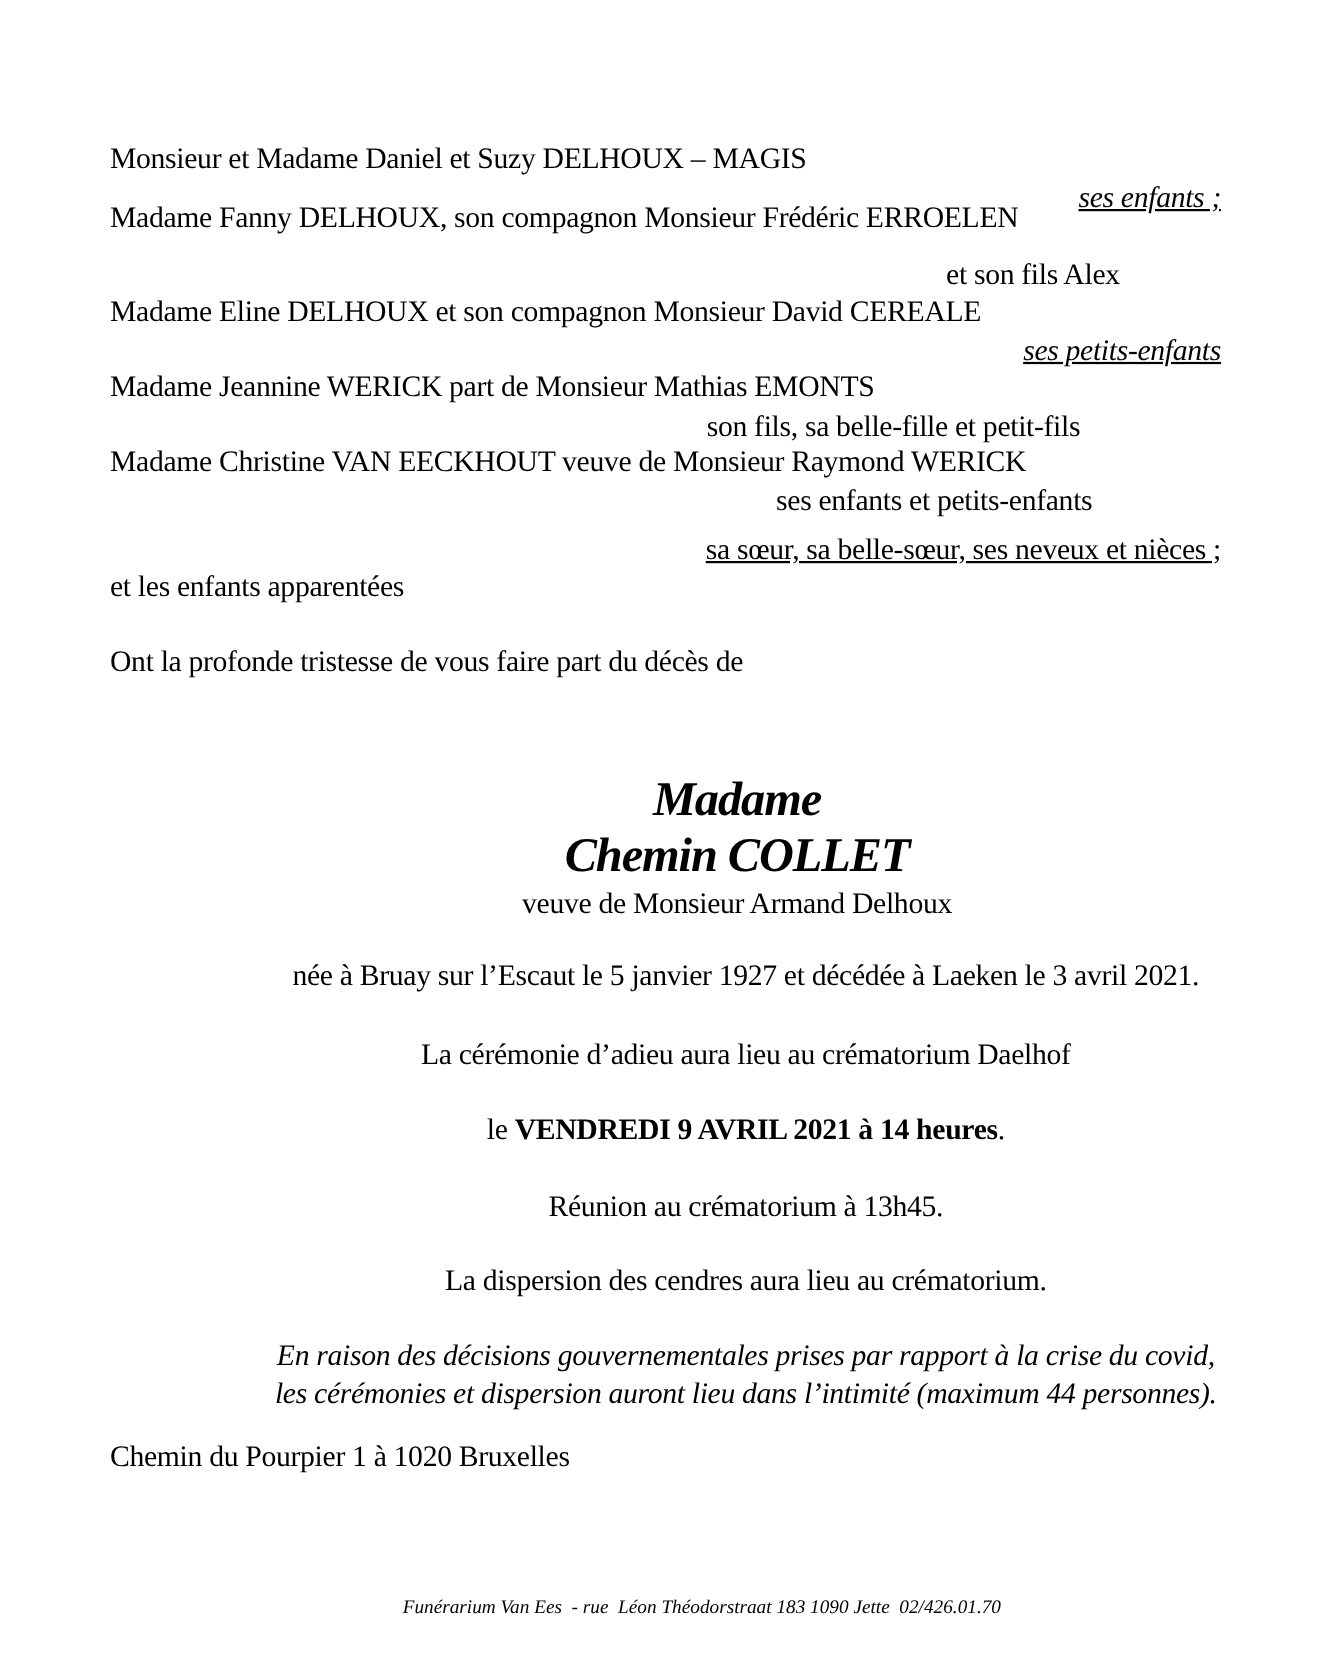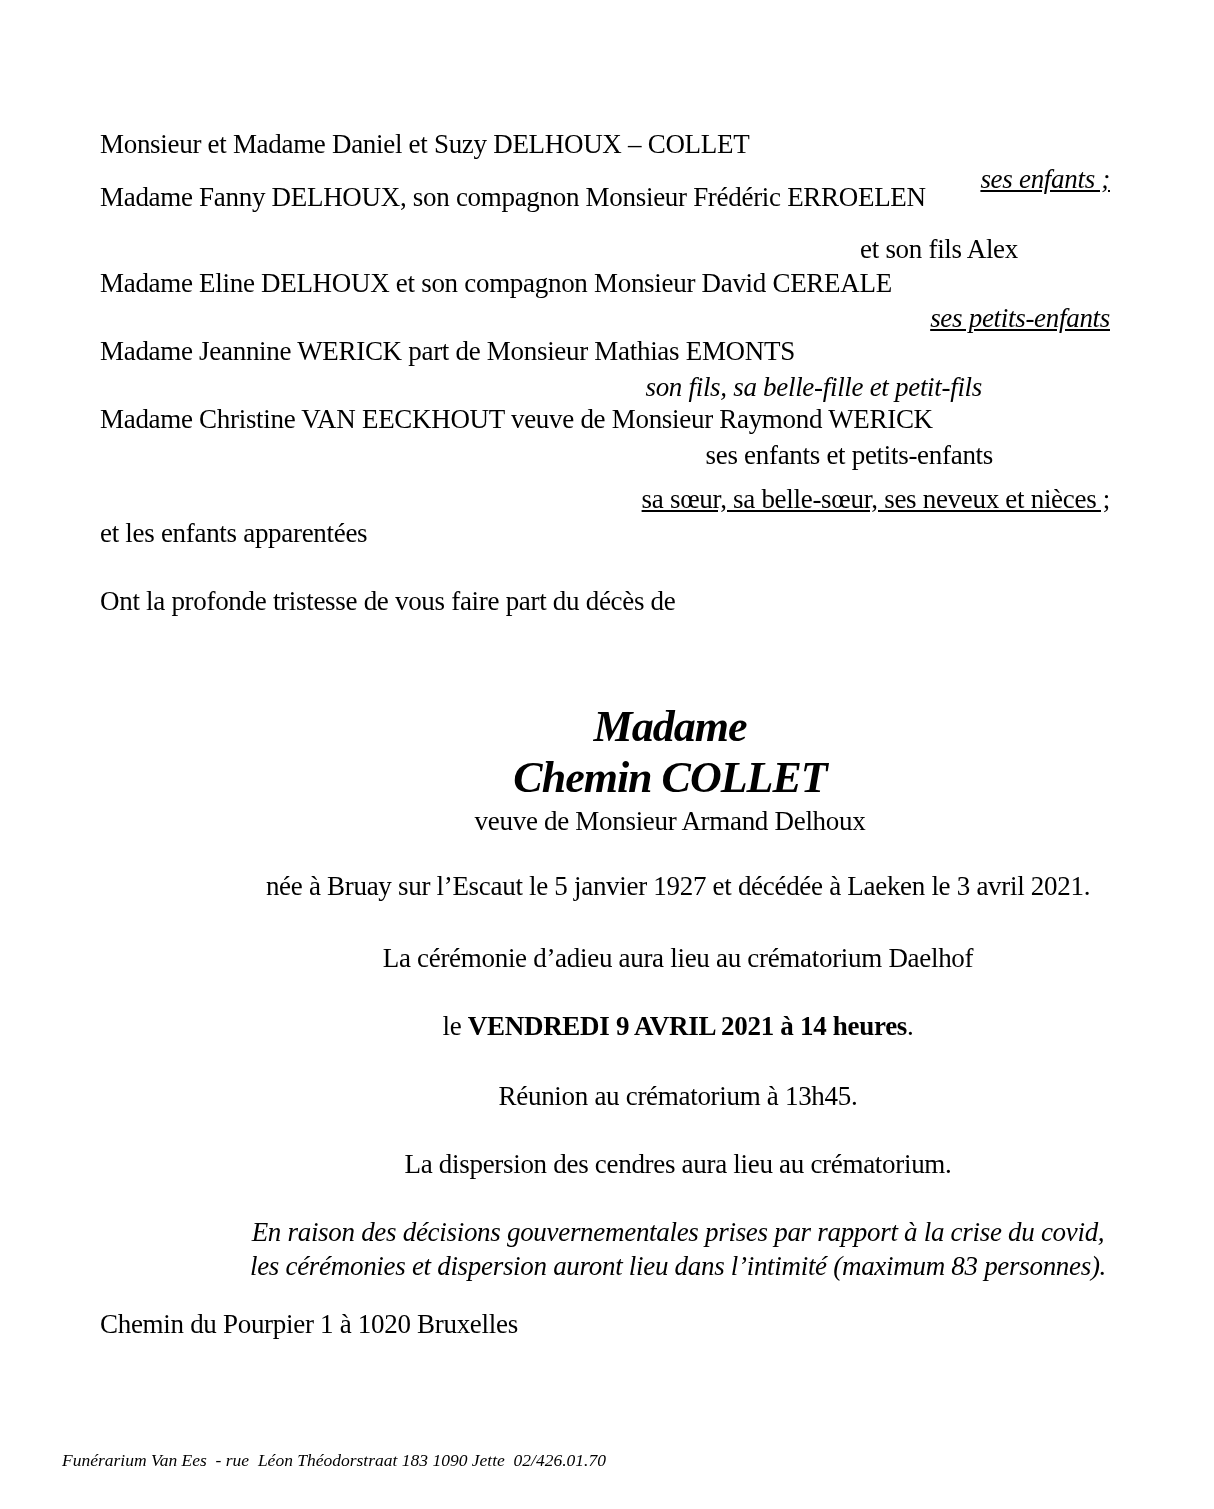--- a/index.html
+++ b/index.html
@@ -19,49 +19,50 @@
   .line {
     position: absolute;
     font-size: 27px;
     line-height: 34px;
     letter-spacing: -0.3px;
     white-space: nowrap;
   }
   .left   { left: 100px; }
   .right  { right: 104px; text-align: right; text-decoration: underline; }
   .right-a { right: 196px; text-align: right; }  
-  .right-b { right: 232px; text-align: left; font-style: italic; }  
+  .right-b { right: 232px; text-align: left; }  
   .right-c { right: 221px; text-align: left; }  
   .center { left: 142px; right: 0; text-align: center; }
   .center-title { left: 126px; right: 0; text-align: center; }
   .italic { font-style: italic; }
   .title-text {
     font-size: 44px;
     line-height: 50px;
     font-weight: bold;
     letter-spacing: -1px;
     font-style: italic;
   }
   .bold { font-weight: bold; }
   .footer-line {
     position: absolute;
     left: 62px; right: 0;
+    text-align: center;
     font-size: 17.5px;
     line-height: 22px;
     font-style: italic;
     letter-spacing: 0;
     white-space: pre;
   }
 </style>
 </head>
 <body>
 
 <div class="page">
 
-  <div class="line left" style="top:127px">Monsieur et Madame Daniel et Suzy DELHOUX – COLLET</div>
+  <div class="line left" style="top:127px">Monsieur et Madame Daniel et Suzy DELHOUX – MAGIS</div>
   <div class="line right italic" style="top:162px">ses enfants ;</div>
 
   <div class="line left" style="top:180px">Madame Fanny DELHOUX, son compagnon Monsieur Frédéric ERROELEN</div>
   <div class="line right-a" style="top:232px">et son fils Alex</div>
 
   <div class="line left" style="top:266px">Madame Eline DELHOUX et son compagnon Monsieur David CEREALE</div>
   <div class="line right italic" style="top:301px">ses petits-enfants</div>
 
   <div class="line left" style="top:334px">Madame Jeannine WERICK part de Monsieur Mathias EMONTS</div>
   <div class="line right-b" style="top:370px">son fils, sa belle-fille et petit-fils</div>
@@ -82,19 +83,19 @@
 
   <div class="line center" style="top:941px">La cérémonie d’adieu aura lieu au crématorium Daelhof</div>
   <div class="line center" style="top:1009px">
     <span>le </span><span class="bold">VENDREDI 9 AVRIL 2021 à 14 heures</span><span>.</span>
   </div>
 
   <div class="line center" style="top:1079px">Réunion au crématorium à 13h45.</div>
   <div class="line center" style="top:1147px">La dispersion des cendres aura lieu au crématorium.</div>
 
   <div class="line center italic" style="top:1215px">En raison des décisions gouvernementales prises par rapport à la crise du covid,</div>
-  <div class="line center italic" style="top:1249px">les cérémonies et dispersion auront lieu dans l’intimité (maximum 83 personnes).</div>
+  <div class="line center italic" style="top:1249px">les cérémonies et dispersion auront lieu dans l’intimité (maximum 44 personnes).</div>
 
   <div class="line left" style="top:1307px">Chemin du Pourpier 1 à 1020 Bruxelles</div>
 
   <div class="footer-line" style="top:1449px">Funérarium Van Ees  - rue  Léon Théodorstraat 183 1090 Jette  02/426.01.70</div>
 
 </div>
 
 </body></html>

